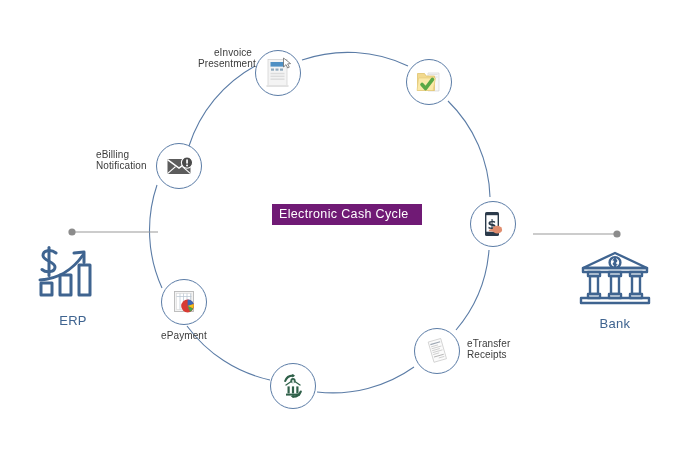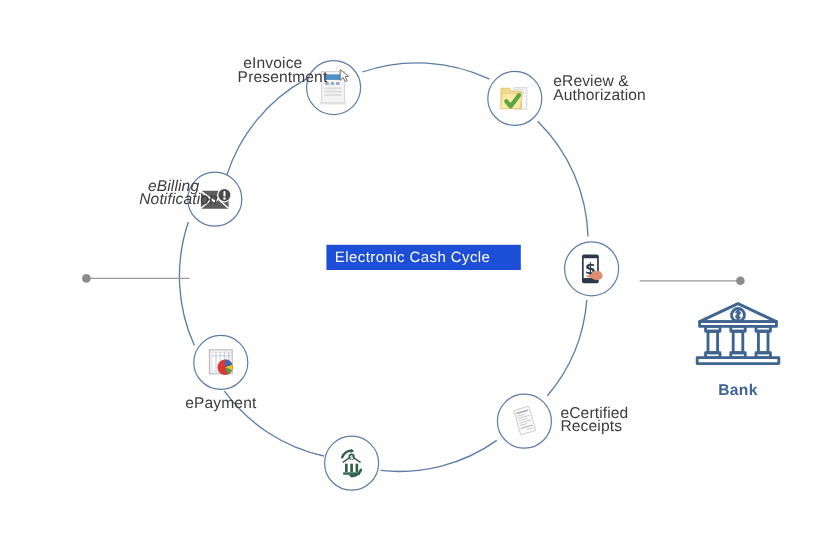--- a/index.html
+++ b/index.html
@@ -20,56 +20,56 @@
     background:#ffffff;
     border:1.3px solid #5b7ca6;
     box-sizing:border-box;
     display:flex;align-items:center;justify-content:center;
     z-index:5;
   }
   .node svg{display:block;}
 
   .node-label{
     position:absolute;
-    font-size:13px;
+    font-size:10px;
     line-height:10.5px;
     color:#3c3c3c;
     letter-spacing:.1px;
     white-space:pre-line;
     z-index:6;
   }
   .lbl-right{text-align:left;}
   .lbl-left{text-align:right;}
   .lbl-center{text-align:center;}
 
   .center-pill{
     position:absolute;
     left:272px;top:204px;
-    background:#1d4ed8;
+    background:#701a75;
     color:#ffffff;
     font-size:12.5px;
     letter-spacing:.35px;
-    padding:3px 25px 4px 7px;
+    padding:3px 13px 4px 7px;
     white-space:nowrap;
     z-index:6;
   }
 
   .endpoint{
     position:absolute;
     z-index:6;
     text-align:center;
   }
   .endpoint .ep-label{
     font-size:13px;
     color:#3f6490;
     letter-spacing:.3px;
     margin-top:4px;
   }
   #erp{left:34px;top:243px;width:78px;}
-  #bank{left:575px;top:250px;width:80px;font-weight:bold;}
+  #bank{left:575px;top:250px;width:80px;}
 </style>
 </head>
 <body>
 
 <div id="stage">
 
   <svg class="svg-layer" viewBox="0 0 681 450">
     <defs></defs>
 
     <g fill="none" stroke="#5b7ca6" stroke-width="1.1">
@@ -126,22 +126,20 @@
       <svg width="30" height="30" viewBox="0 0 30 30">
         <path d="M14 6 L25 6 L25 24 L14 24 Z" fill="#f7f7f7" stroke="#d2d2d2" stroke-width="0.7"></path>
         <path d="M14.8 7.5 L23.6 7.5" stroke="#dcdcdc" stroke-width="0.8"></path>
         <path d="M14.8 10 L23.6 10" stroke="#dcdcdc" stroke-width="0.8"></path>
         <path d="M3.5 6.5 L10.5 6.5 L12.2 9 L20.5 9 L20.5 23.5 L3.5 23.5 Z" fill="#f2d98e" stroke="#ddbf63" stroke-width="0.7"></path>
         <path d="M4.6 11 L21.6 11 L19 23.5 L3 23.5 Z" fill="#fbe9a8" stroke="#e2c97a" stroke-width="0.6"></path>
         <path d="M8 17.5 L11.6 21.5 L18.5 12.4" fill="none" stroke="#5aa845" stroke-width="3.6" stroke-linecap="round" stroke-linejoin="round"></path>
       </svg>
     </span>
   </div>
-  <div class="node-label lbl-right" style="left:461px;top:63px;width:66px;">eReview &amp;
-Authorization</div>
 
   <div class="node" style="left:470px;top:201px;">
     <span>
       <svg width="30" height="30" viewBox="0 0 30 30">
         <rect x="7" y="3" width="14" height="24" rx="1.6" fill="#2b3a4a"></rect>
         <rect x="8.4" y="6.2" width="11.2" height="16.5" fill="#ffffff"></rect>
         <text x="14" y="19.5" font-family="DejaVu Sans, sans-serif" font-size="13" font-weight="bold" fill="#2b3a4a" text-anchor="middle">$</text>
         <path d="M15.5 17.6 c3.2,-1.6 6,-1.1 7.6,0.6 c1.6,1.8 1.3,4.2 -0.6,5.4 c-2.1,1.3 -4.6,1.1 -6.4,0 c-1.1,-0.7 -1.8,-1.6 -1.9,-2.6 z" fill="#e08d6e"></path>
         <path d="M14.8 20 c-1.5,-0.1 -2.9,0.3 -3.7,1 c-0.5,0.5 -0.4,1.2 0.4,1.3 l3.6,0.2 z" fill="#e08d6e"></path>
       </svg>
@@ -158,21 +156,21 @@
           <path d="M10.4 11.4 L20.6 11.4" stroke="#c9c9c9" stroke-width="0.8"></path>
           <path d="M10.4 13.4 L18.4 13.4" stroke="#c9c9c9" stroke-width="0.8"></path>
           <path d="M10.4 15.4 L20.6 15.4" stroke="#c9c9c9" stroke-width="0.8"></path>
           <path d="M10.4 17.4 L16.6 17.4" stroke="#c9c9c9" stroke-width="0.8"></path>
           <path d="M10.4 20 L20.6 20" stroke="#b4b4b4" stroke-width="0.9"></path>
           <path d="M14.8 22.2 L20.6 22.2" stroke="#c9c9c9" stroke-width="0.8"></path>
         </g>
       </svg>
     </span>
   </div>
-  <div class="node-label lbl-right" style="left:467px;top:339px;width:62px;">eCertified
+  <div class="node-label lbl-right" style="left:467px;top:339px;width:62px;">eTransfer
 Receipts</div>
 
   <div class="node" style="left:270px;top:363px;">
     <span>
       <svg width="30" height="30" viewBox="0 0 30 30">
         <g fill="#2f6049">
           <path d="M15 8.5 L23 14 L22 14.8 L15 10 L8 14.8 L7 14 Z"></path>
           <rect x="9.5" y="15.4" width="2.2" height="7"></rect>
           <rect x="13.9" y="15.4" width="2.2" height="7"></rect>
           <rect x="18.3" y="15.4" width="2.2" height="7"></rect>
@@ -217,23 +215,39 @@
         <rect x="3.5" y="6" width="23" height="15" rx="0.8" fill="#5c5c5c"></rect>
         <path d="M3.5 6.6 L15 15 L26.5 6.6" fill="none" stroke="#ffffff" stroke-width="1.5"></path>
         <path d="M3.5 20.6 L11.5 13.6" fill="none" stroke="#ffffff" stroke-width="1.2"></path>
         <path d="M26.5 20.6 L18.5 13.6" fill="none" stroke="#ffffff" stroke-width="1.2"></path>
         <circle cx="23" cy="9.6" r="5.6" fill="#4a4a4a" stroke="#ffffff" stroke-width="1.1"></circle>
         <rect x="22.2" y="6.2" width="1.7" height="4.6" rx="0.7" fill="#ffffff"></rect>
         <circle cx="23.05" cy="12.4" r="1" fill="#ffffff"></circle>
       </svg>
     </span>
   </div>
-  <div class="node-label lbl-left" style="left:116px;top:150px;width:50px;text-align:right;font-style:italic;">eBilling
+  <div class="node-label lbl-left" style="left:96px;top:150px;width:50px;text-align:left;">eBilling
 Notification</div>
 
+  <div class="endpoint" id="erp">
+    <span>
+      <svg width="78" height="62" viewBox="0 0 78 62">
+        <g fill="none" stroke="#3f6490" stroke-width="3" stroke-linecap="round" stroke-linejoin="round">
+          <path d="M22 10 C17 6, 9 7, 9 12.5 C9 18, 21 18.5, 21 24 C21 29.5, 12 30, 8 26.5"></path>
+          <path d="M15 4.5 L15 32.5"></path>
+          <path d="M6 37 C22 36, 38 28, 49 12"></path>
+          <path d="M40 10 L50 9 L50 19.5"></path>
+          <rect x="7" y="40" width="11" height="12"></rect>
+          <rect x="26" y="32" width="11" height="20"></rect>
+          <rect x="45" y="22" width="11" height="30"></rect>
+        </g>
+      </svg>
+    </span>
+    <div class="ep-label">ERP</div>
+  </div>
 
   <div class="endpoint" id="bank">
     <span>
       <svg width="80" height="58" viewBox="0 0 80 58">
         <g fill="none" stroke="#3f6490" stroke-width="2.4" stroke-linejoin="round" stroke-linecap="round">
           <path d="M8 18 L40 3 L72 18 Z"></path>
           <circle cx="40" cy="12.5" r="5.4"></circle>
           <path d="M40 9 L40 16"></path>
           <path d="M38.2 10.2 C38.2 9.3, 41.8 9.3, 41.8 10.8 C41.8 12.4, 38.2 12.1, 38.2 13.8 C38.2 15.3, 41.8 15.3, 41.8 14.4" stroke-width="1.3"></path>
           <rect x="8" y="18" width="64" height="4"></rect>

